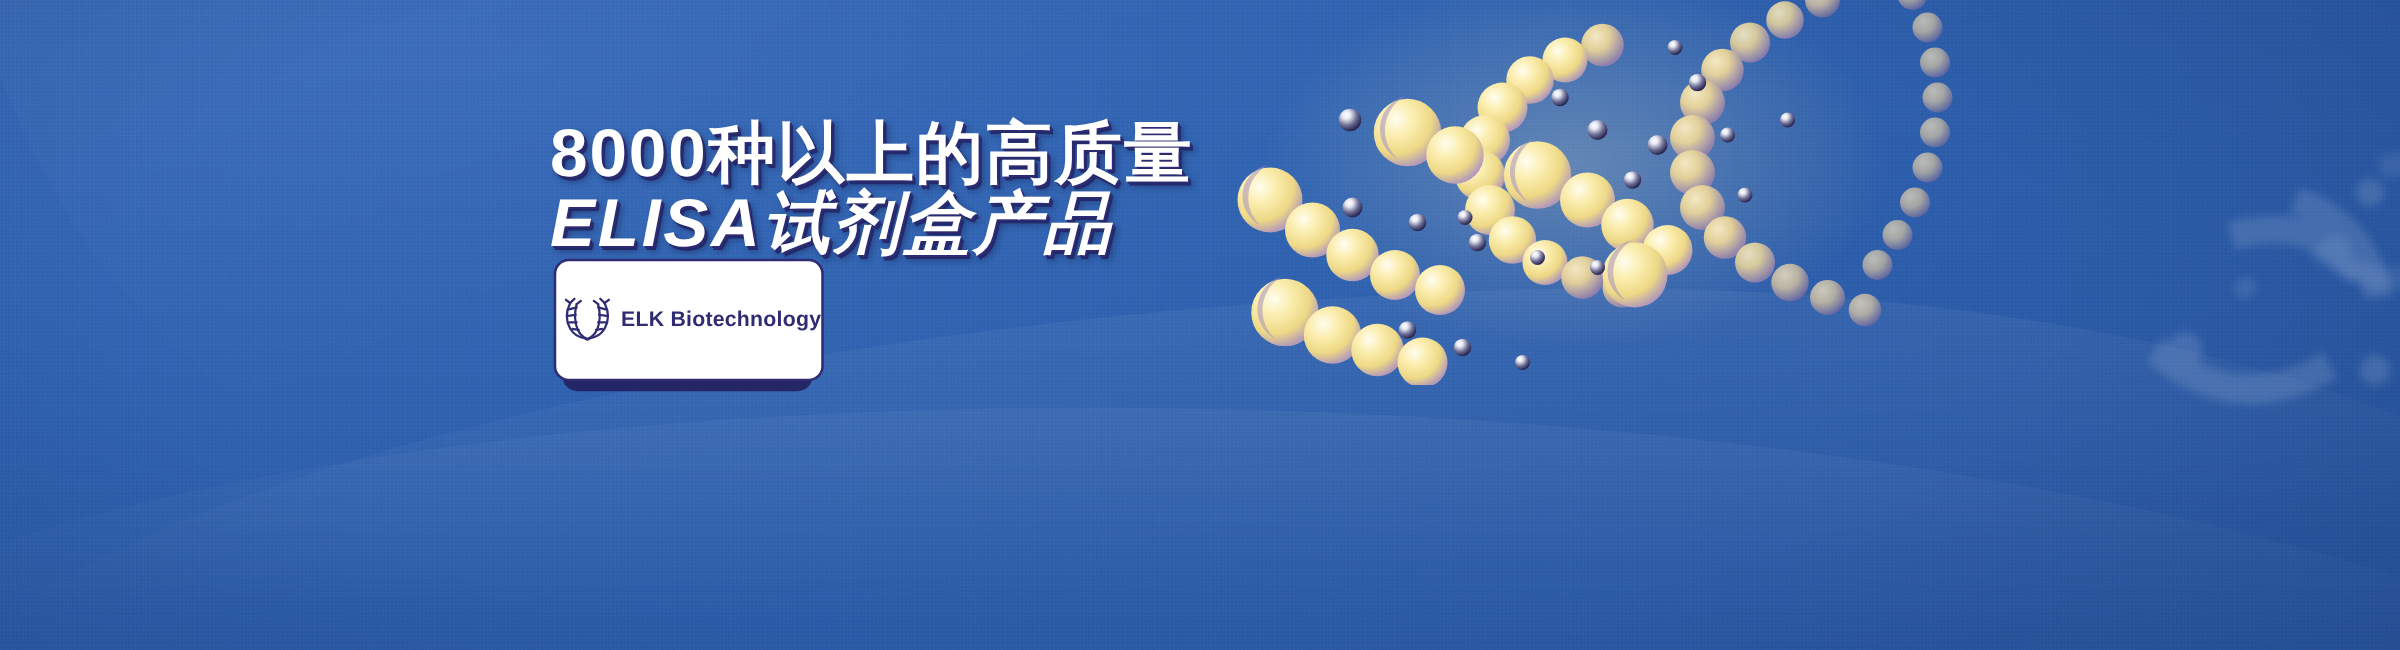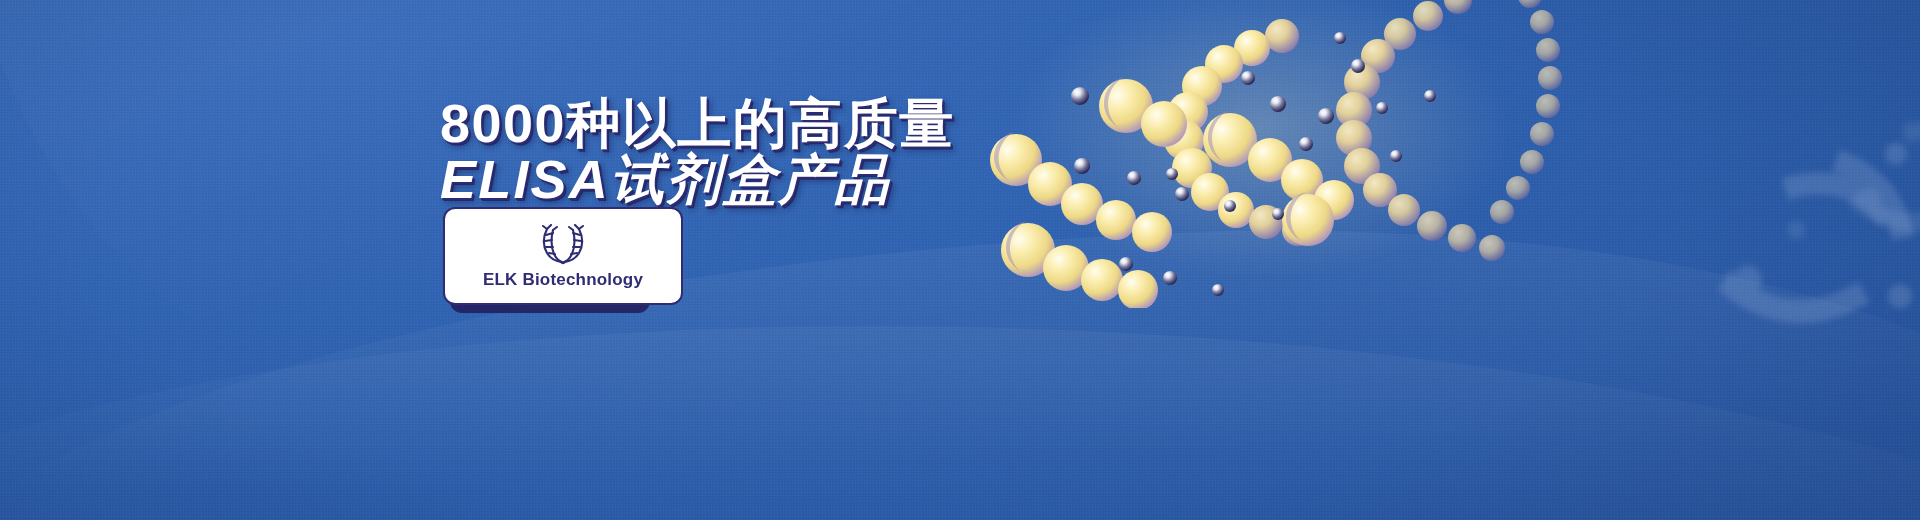--- a/index.html
+++ b/index.html
@@ -125,28 +125,28 @@
     height: 98px;
     background: #23215f;
     border-radius: 12px;
     opacity: 0.92;
   }
 
   .logo-card {
     position: absolute;
     left: 0;
     top: 0;
-    width: 240px;
+    width: 216px;
     height: 98px;
     background: #ffffff;
     border: 2.5px solid #2f2c74;
     border-radius: 12px;
     box-sizing: border-box;
     display: flex;
-    flex-direction: column;
+    flex-direction: row;
     align-items: center;
     justify-content: center;
     gap: 2px;
   }
 
   .logo-mark {
     display: block;
     width: 58px;
     height: 44px;
     margin-top: 2px;

